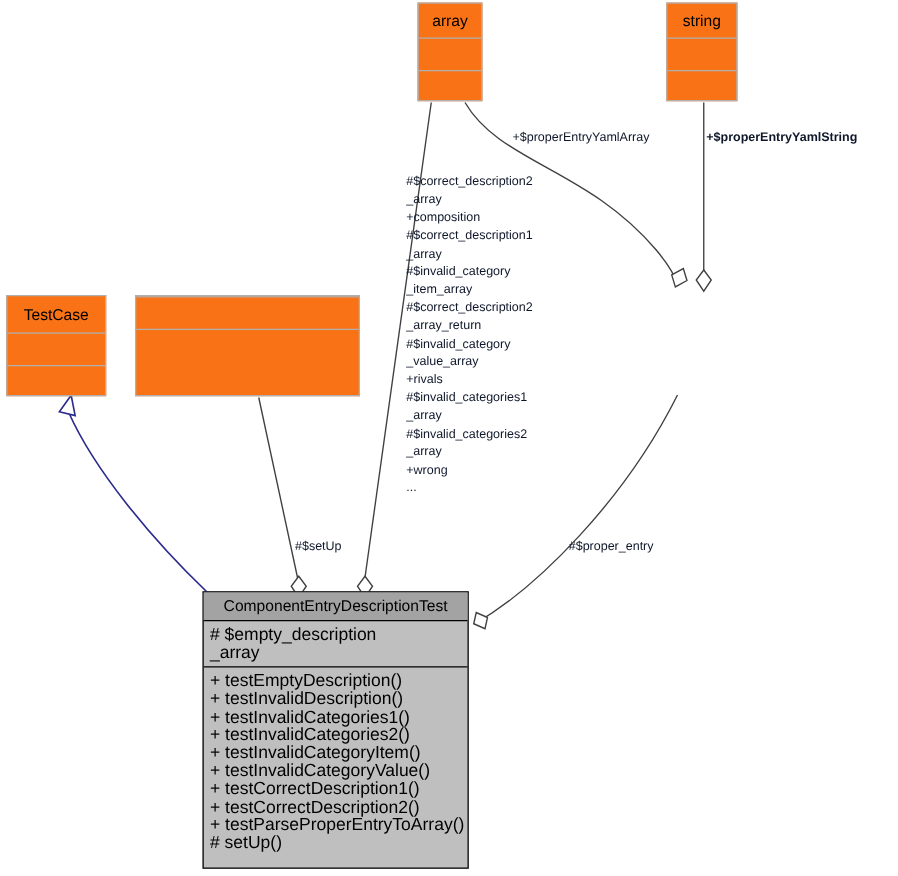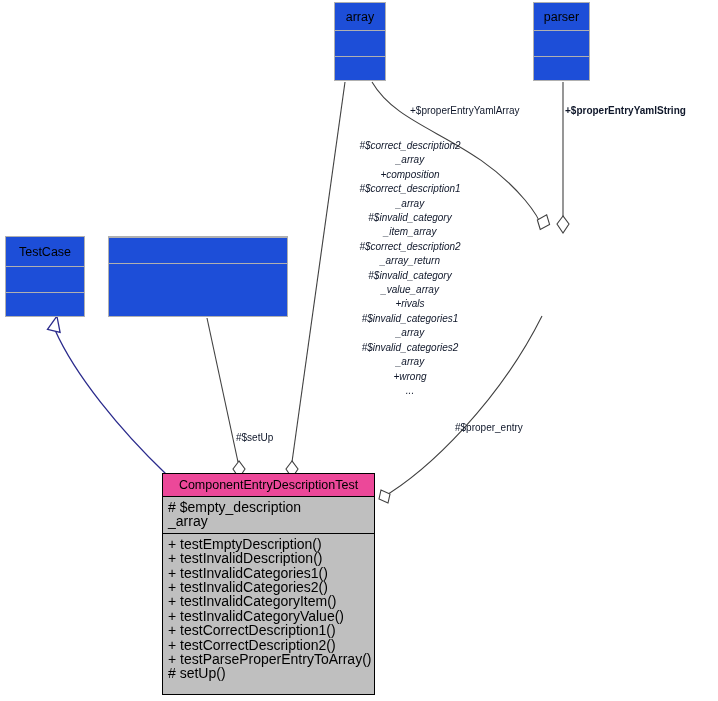--- a/index.html
+++ b/index.html
@@ -9,21 +9,21 @@
     color:#000000;
     -webkit-font-smoothing:antialiased;
   }
   #diagram{position:absolute;left:0;top:0;width:718px;height:701px;}
   svg.edges{position:absolute;left:0;top:0;width:718px;height:701px;pointer-events:none;}
 
   
   .uml-class{
     position:absolute;
     box-sizing:border-box;
-    background:#1d4ed8;
+    background:#f97316;
     display:flex;flex-direction:column;
   }
   .uml-class .row{
     box-sizing:border-box;
     display:flex;align-items:center;justify-content:center;
     white-space:pre;
   }
   .uml-class .title{
     text-align:center;
     font-size:12.5px;
@@ -40,39 +40,39 @@
   .node{border:1.5px solid #000000;}
   .node .row{border-top:1.5px solid #000000;}
   .node .title{border-top:none;}
 
   
   .current{
     border:1.5px solid #000000;
     background:#bfbfbf;
   }
   .current .row{border-top:1.5px solid #000000;background:#bfbfbf;}
-  .current .title{border-top:none;background:#ec4899;}
+  .current .title{border-top:none;background:#a3a3a3;}
   .current .attrs,.current .ops{
     display:block;
     text-align:left;
     padding:3px 5px 4px 5px;
     font-size:14px;
     line-height:14.4px;
     white-space:pre;
   }
 
   
   .edge-label{
     position:absolute;
     font-size:10px;
     line-height:14.4px;
     white-space:pre;
     color:#0f172a;
   }
-  .edge-label.center{text-align:center;font-style:italic;}
+  .edge-label.center{text-align:left;}
   .edge-label.left{text-align:left;}
   .multiline{white-space:pre;}
 </style>
 </head>
 <body>
 
 <div id="diagram">
 
   <svg class="edges" viewBox="0 0 718 701" xmlns="http://www.w3.org/2000/svg">
     <defs></defs>
@@ -108,21 +108,21 @@
     </g>
   </svg>
 
   <div class="uml-class ext" style="left:334px;top:2px;width:52px;height:79px;">
     <div class="row title" style="height:27px;">array</div>
     <div class="row" style="height:26px;"></div>
     <div class="row" style="flex:1;"></div>
   </div>
 
   <div class="uml-class ext" style="left:533px;top:2px;width:57px;height:79px;">
-    <div class="row title" style="height:27px;">parser</div>
+    <div class="row title" style="height:27px;">string</div>
     <div class="row" style="height:26px;"></div>
     <div class="row" style="flex:1;"></div>
   </div>
 
   <div class="uml-class ext" style="left:5px;top:236px;width:80px;height:81px;">
     <div class="row title" style="height:29px;">TestCase</div>
     <div class="row" style="height:26px;"></div>
     <div class="row" style="flex:1;"></div>
   </div>
 
@@ -166,15 +166,15 @@
 +rivals
 #$invalid_categories1
 _array
 #$invalid_categories2
 _array
 +wrong
 ...</div>
 
   <div class="edge-label left" style="left:236px;top:431px;">#$setUp</div>
 
-  <div class="edge-label left" style="left:455px;top:421px;">#$proper_entry</div>
+  <div class="edge-label left" style="left:455px;top:431px;">#$proper_entry</div>
 
 </div>
 
 </body></html>

